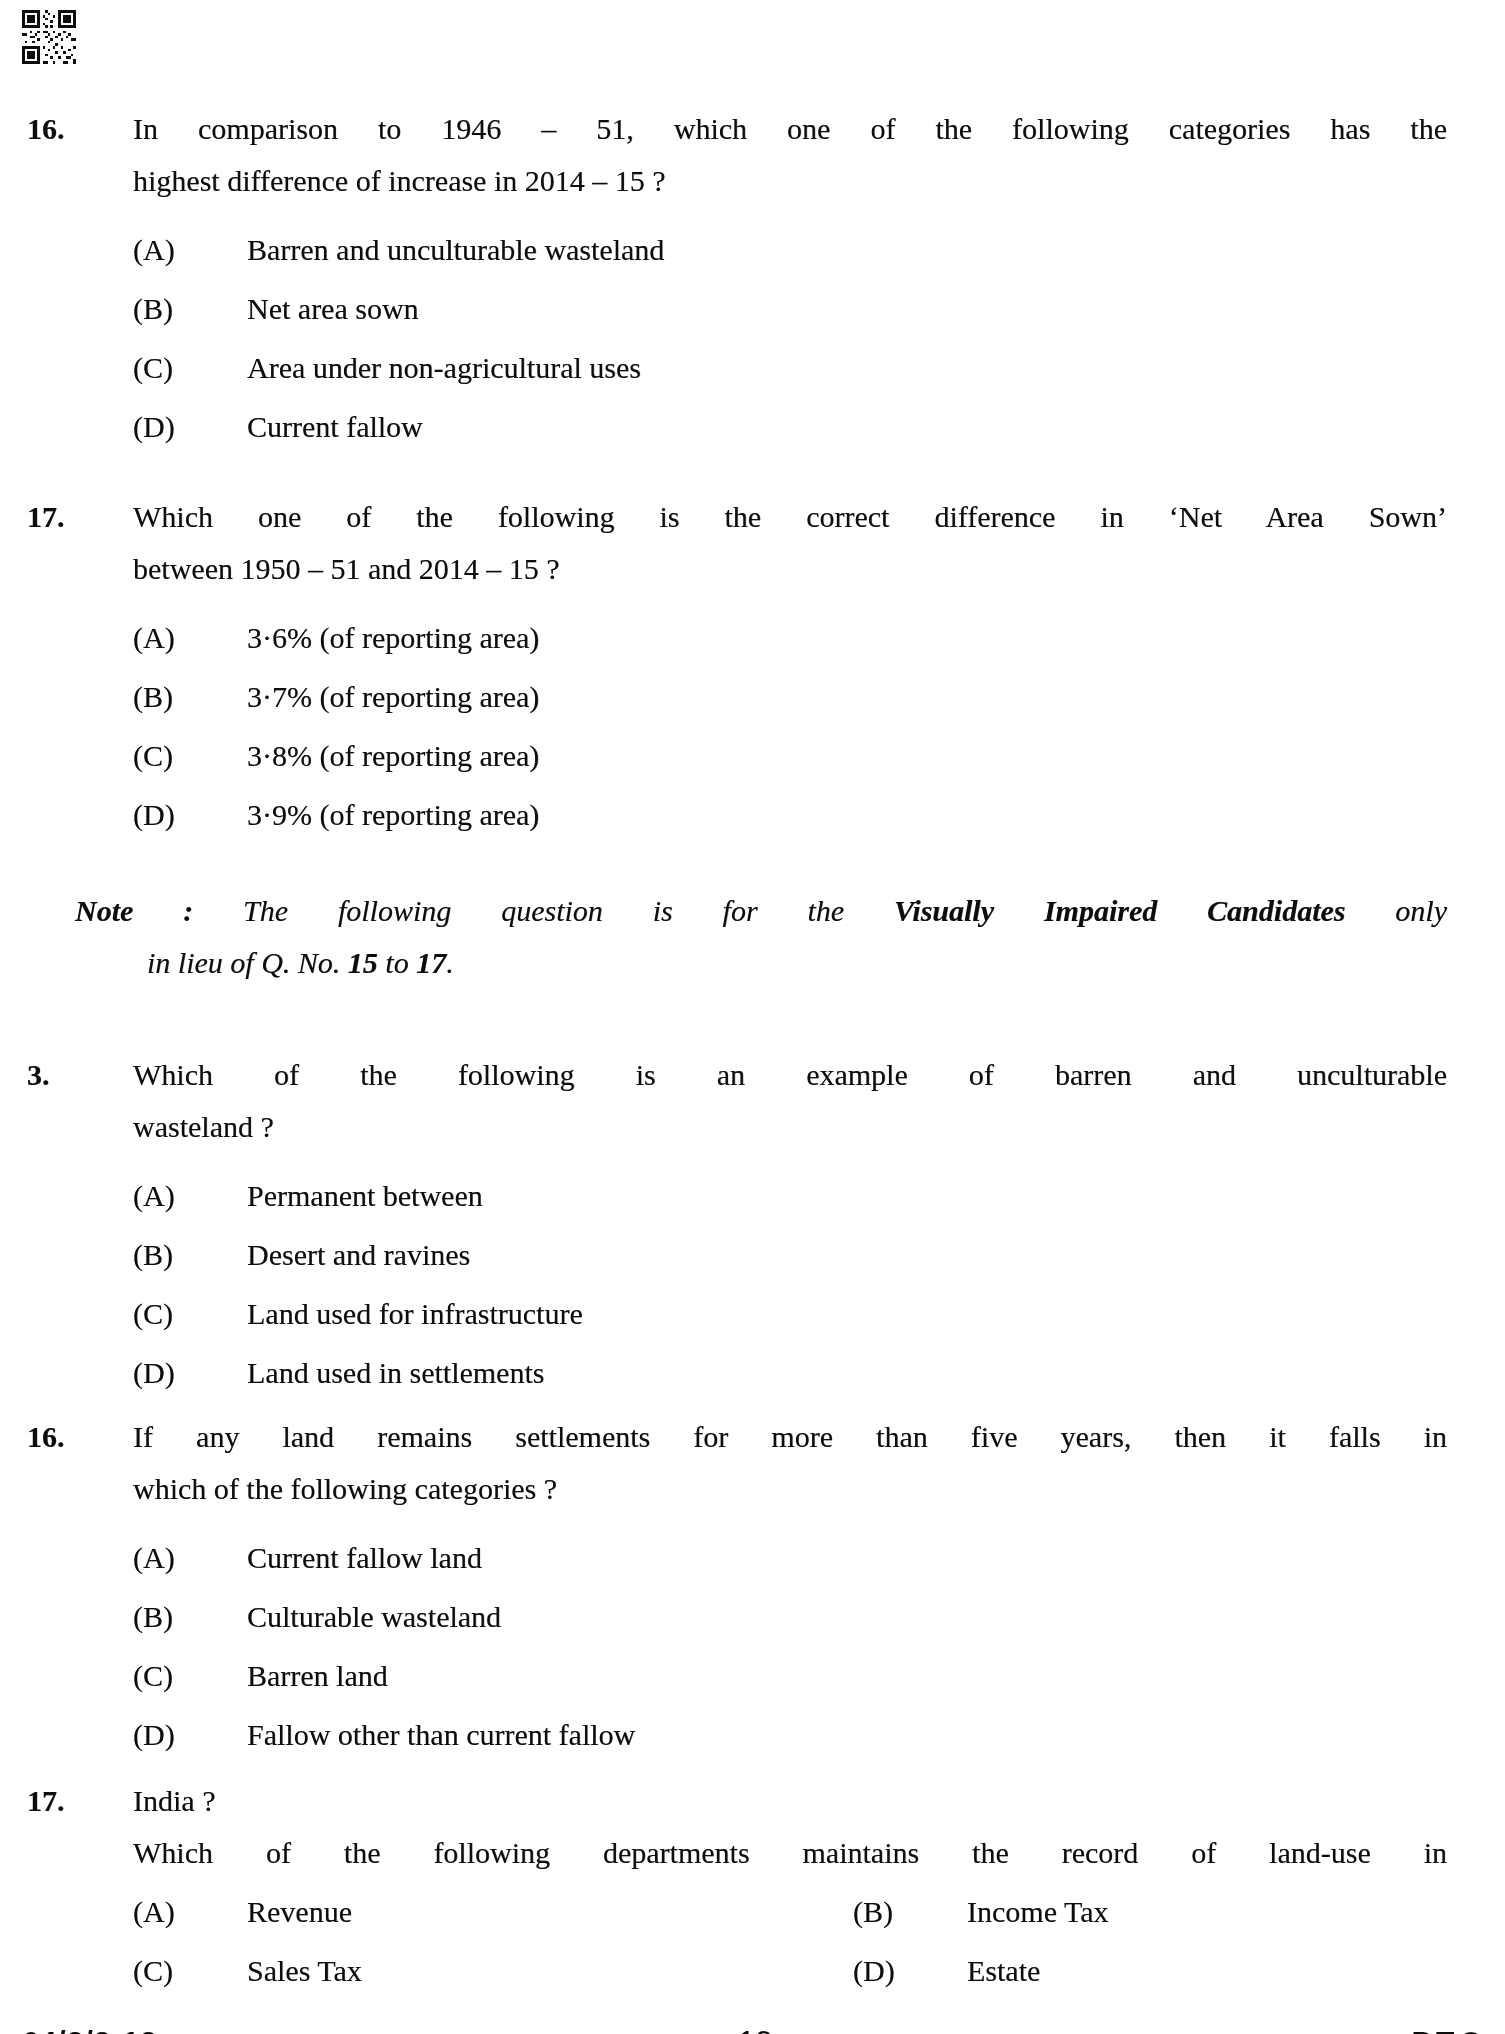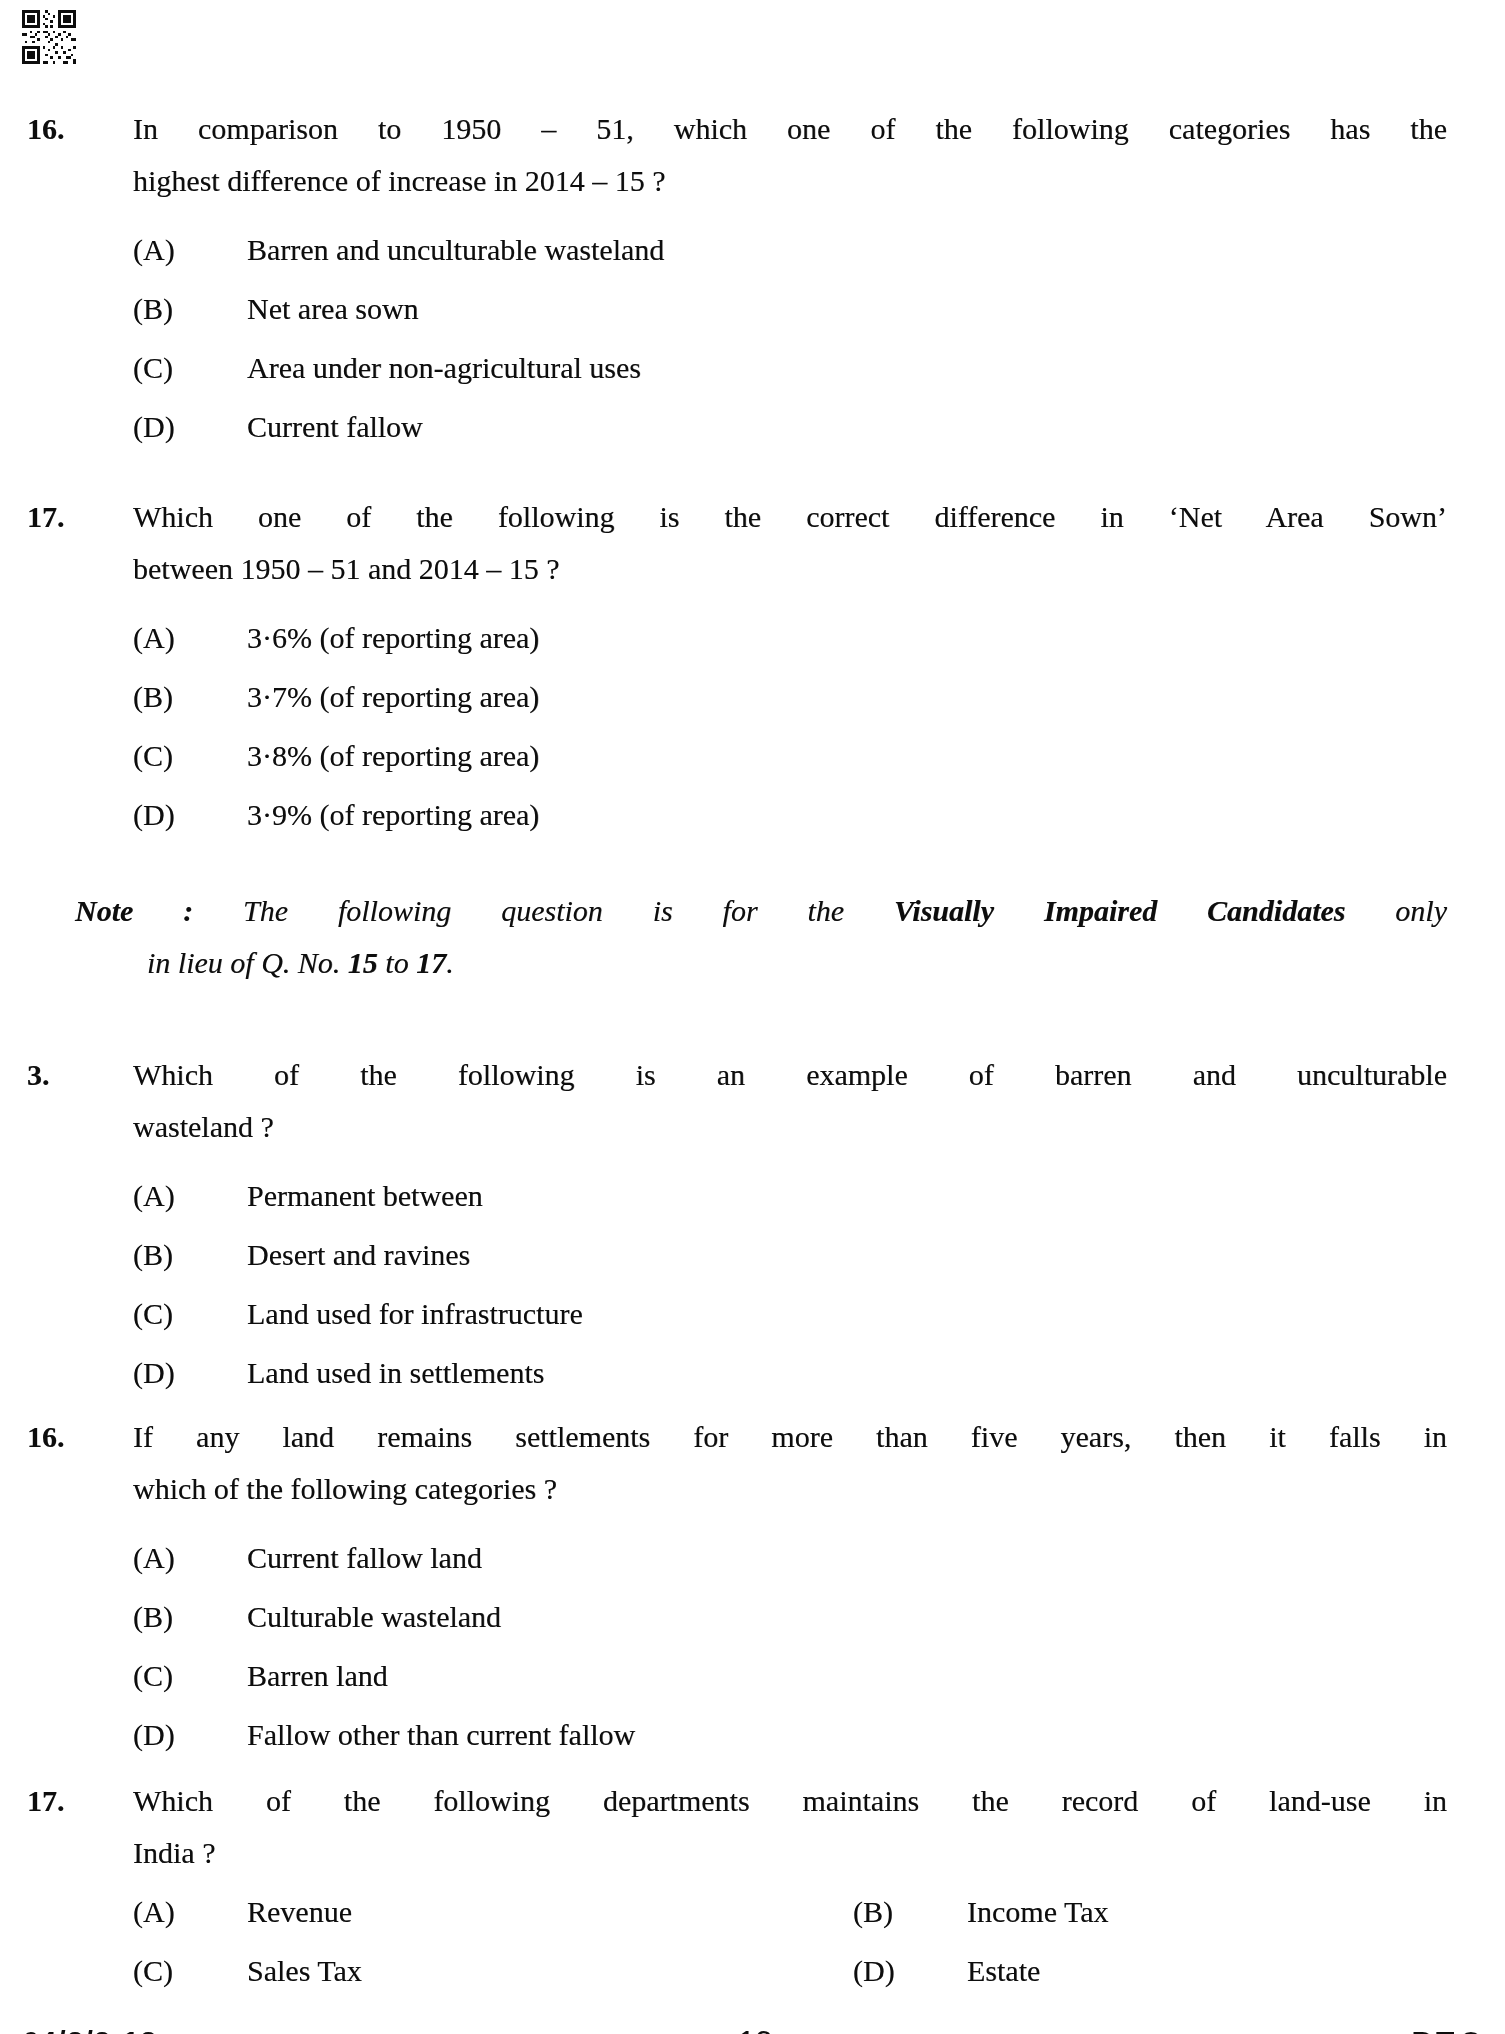--- a/index.html
+++ b/index.html
@@ -167,21 +167,21 @@
       <rect x="16" y="20" width="2" height="1"></rect>
         <rect x="20" y="19" width="1" height="2"></rect>
     </g>
   </svg>
 
   
   <div class="question mt-q16a">
     <div class="q-row">
       <span class="q-num">16.</span>
       <div class="q-text">
-        <div class="q-line justify">In comparison to 1950 – 51, which one of the following categories has the</div>
+        <div class="q-line justify">In comparison to 1946 – 51, which one of the following categories has the</div>
         <div class="q-line">highest difference of increase in 2014 – 15 ?</div>
       </div>
     </div>
     <div class="options">
       <div class="opt-row">
           <span class="opt-letter">(A)</span>
           <span class="opt-text">Barren and unculturable wasteland</span>
         </div>
       <div class="opt-row">
           <span class="opt-letter">(B)</span>
@@ -289,22 +289,22 @@
           <span class="opt-text">Fallow other than current fallow</span>
         </div>
     </div>
   </div>
 
   
   <div class="question mt-q17b">
     <div class="q-row">
       <span class="q-num">17.</span>
       <div class="q-text">
+        <div class="q-line">India ?</div>
         <div class="q-line justify">Which of the following departments maintains the record of land-use in</div>
-        <div class="q-line">India ?</div>
       </div>
     </div>
     <div class="options">
       <div class="opt-row two-col" style="margin-top:16px;">
         <div class="opt-cell col1">
             <span class="opt-letter">(A)</span>
             <span class="opt-text">Revenue</span>
           </div>
         <div class="opt-cell">
             <span class="opt-letter">(B)</span>

